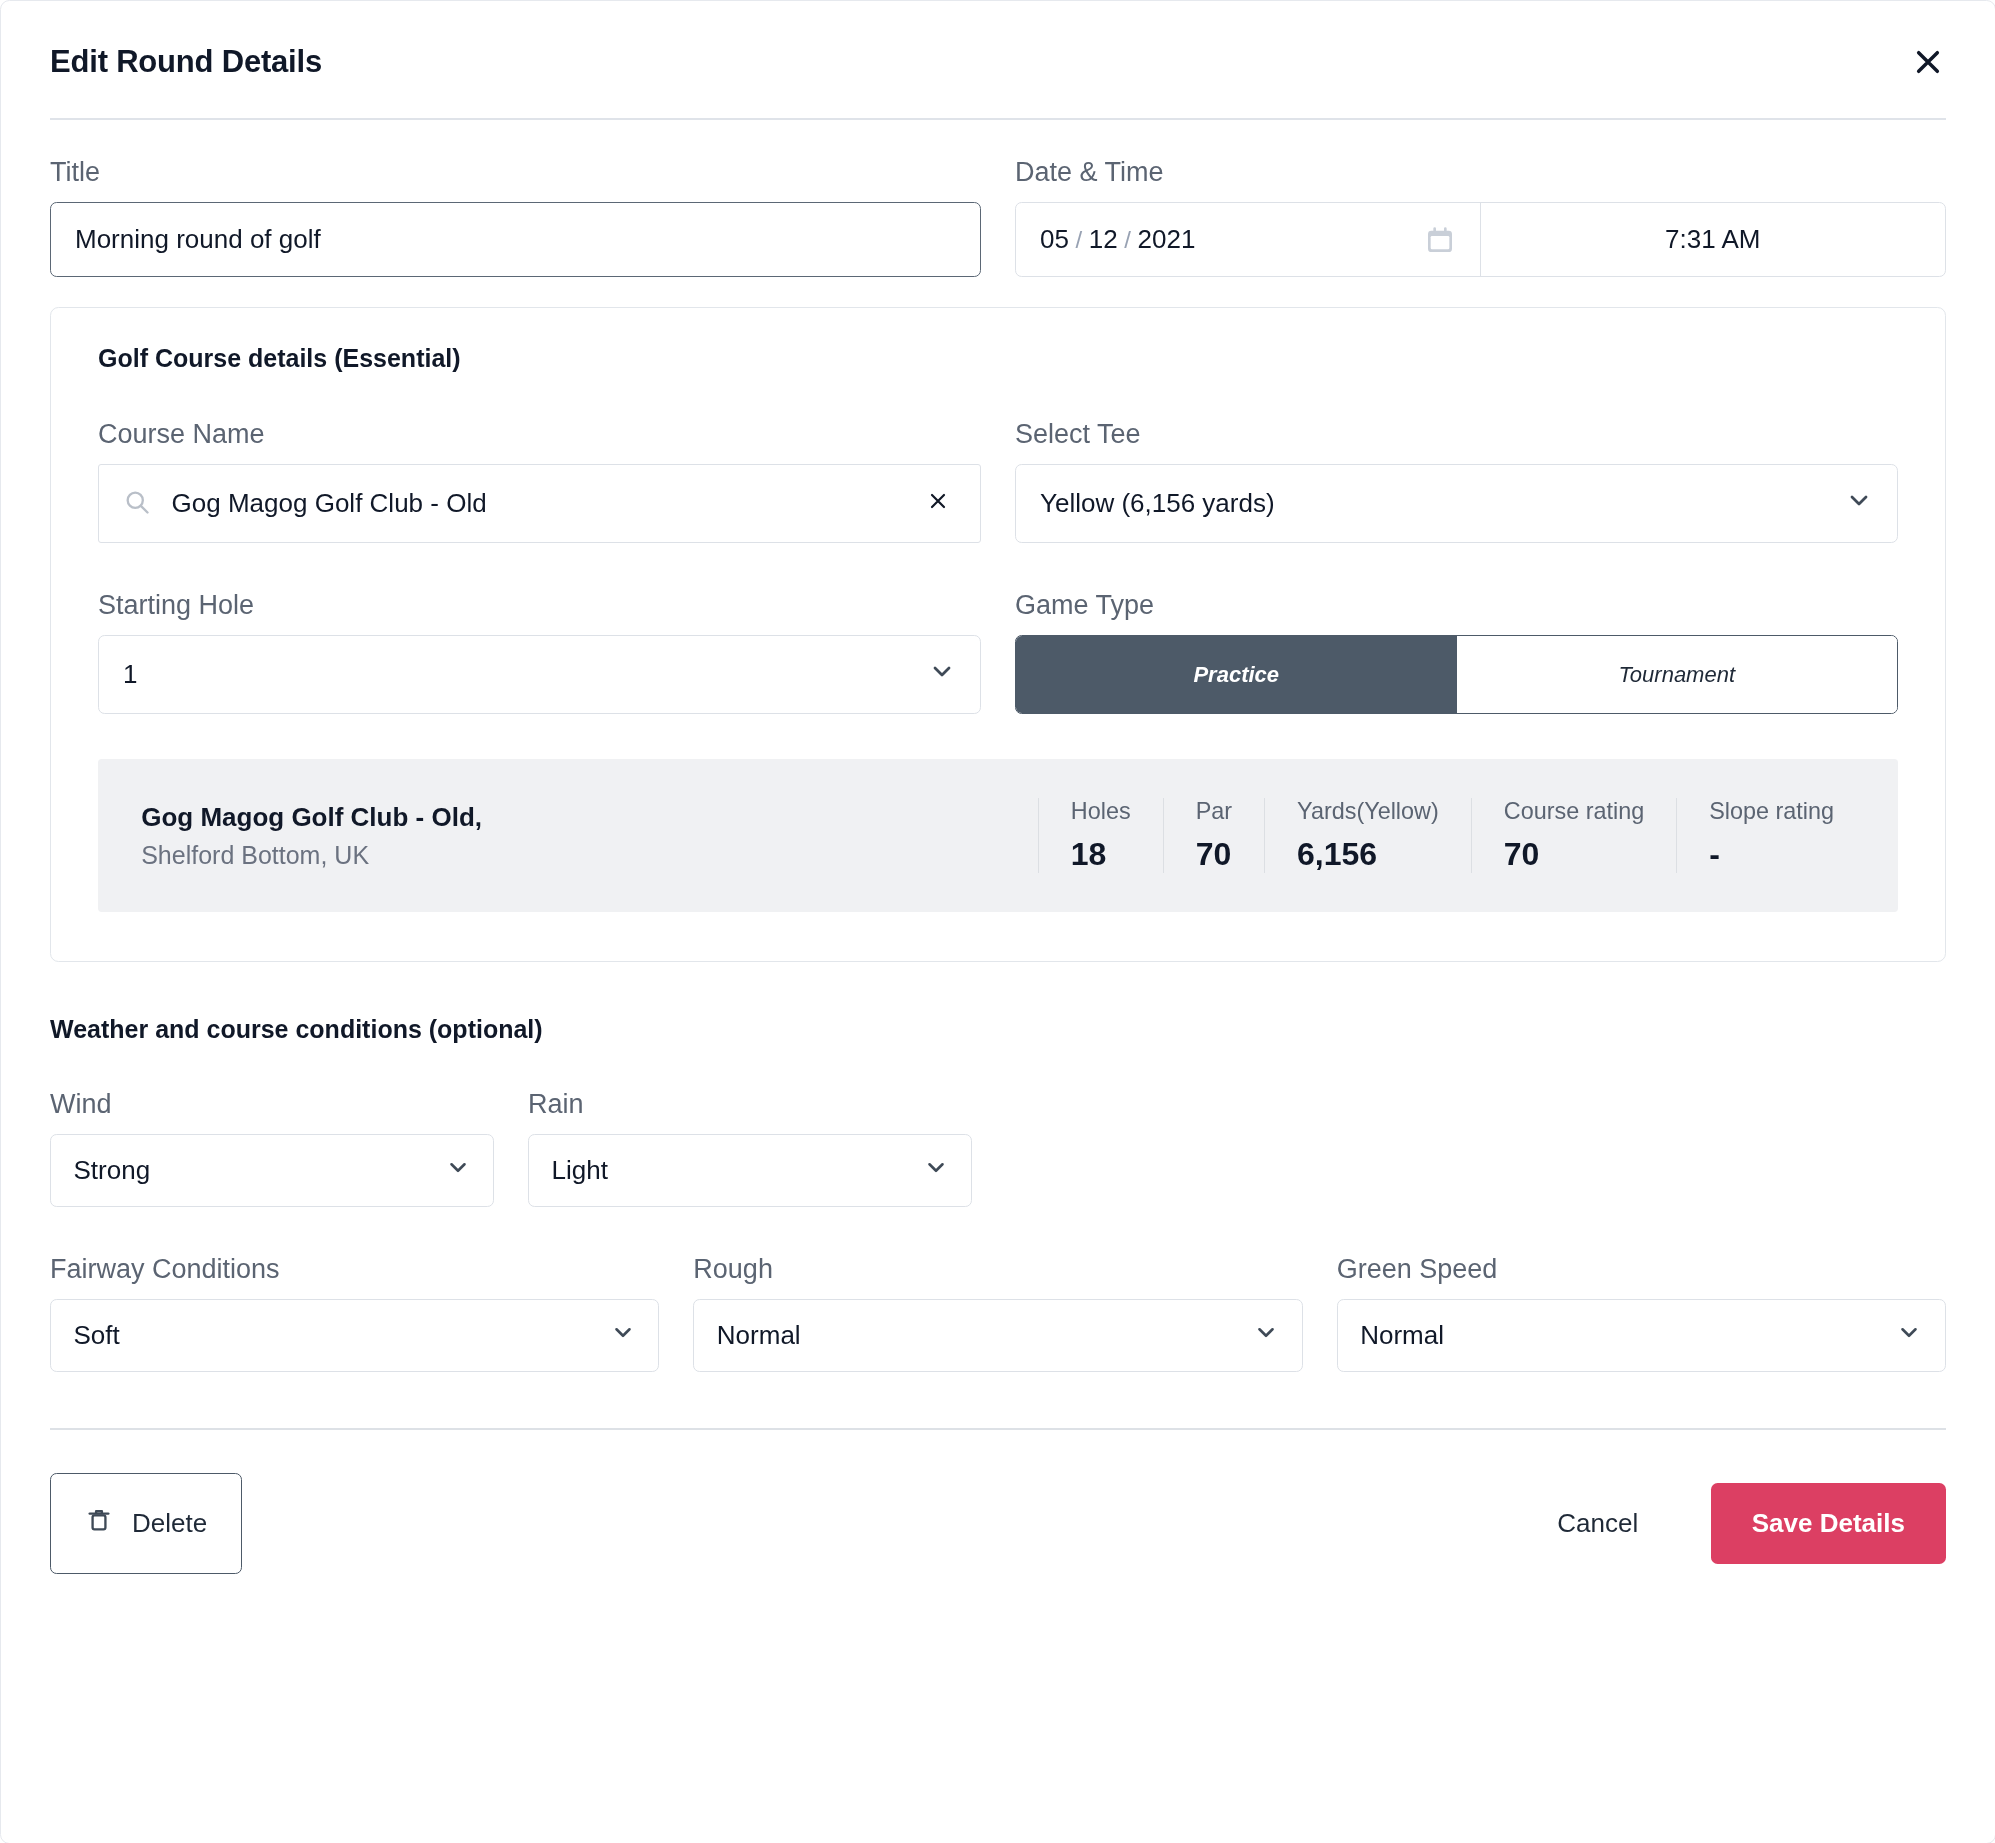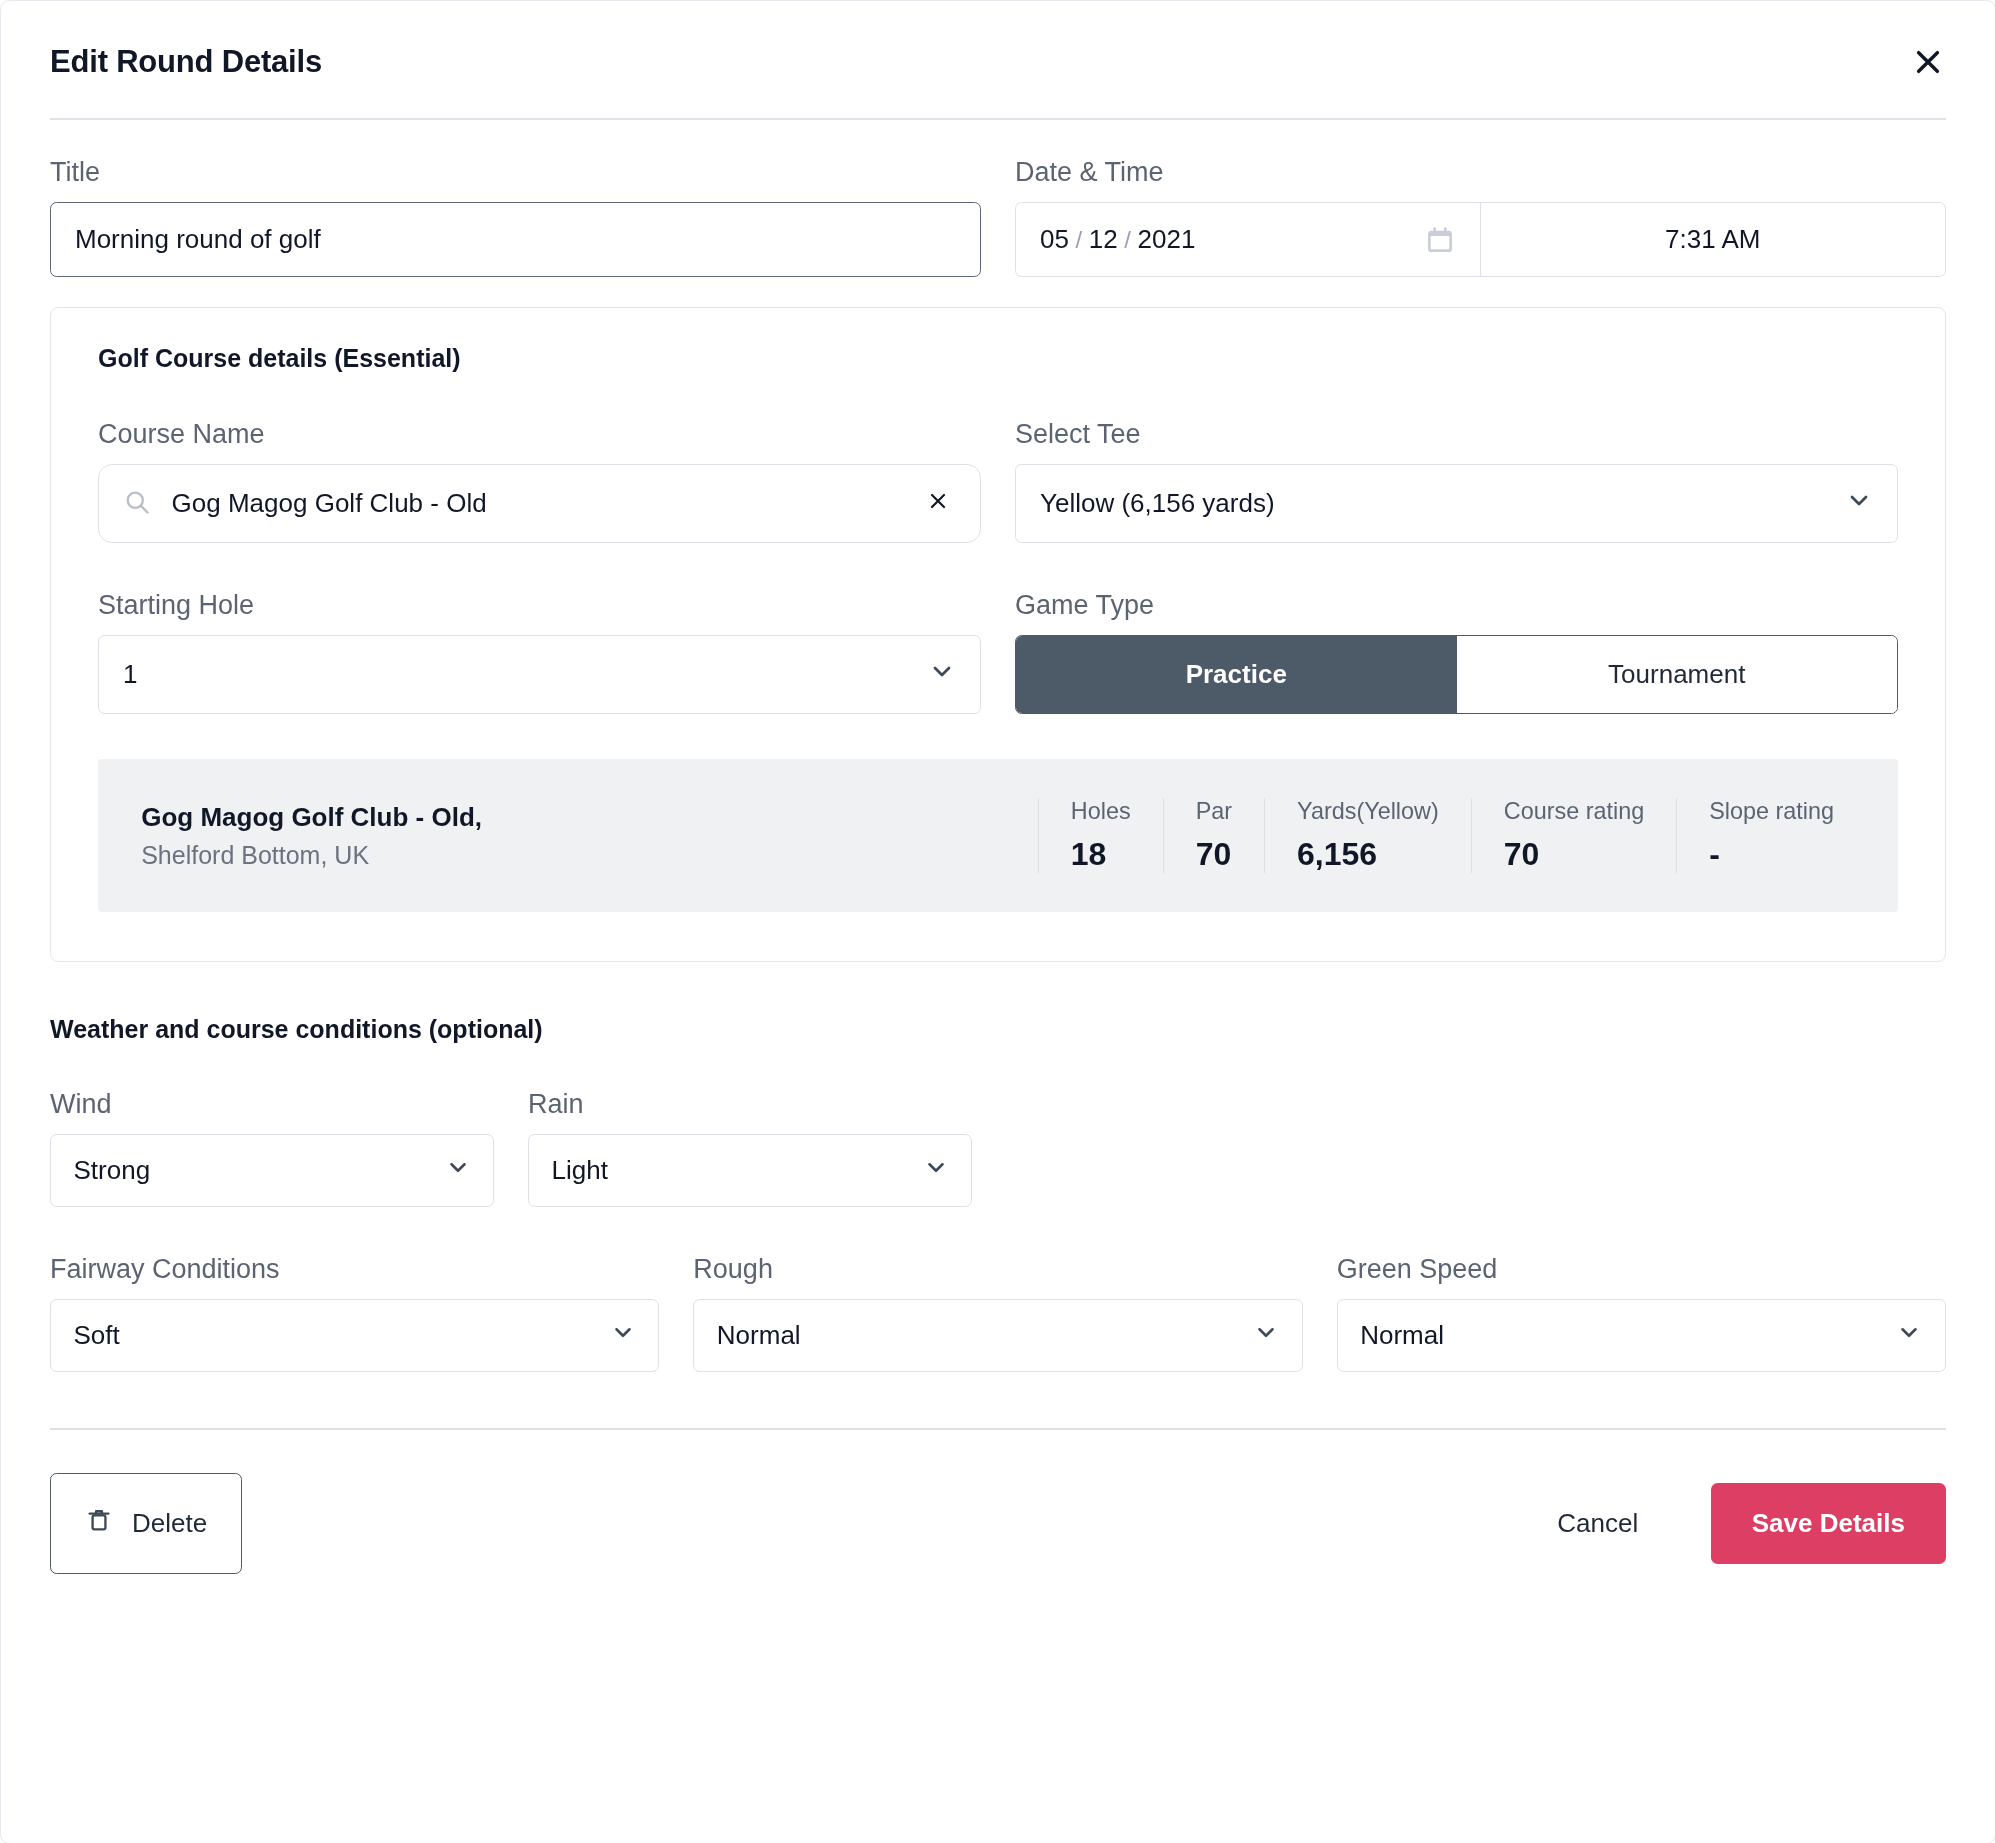--- a/index.html
+++ b/index.html
@@ -125,21 +125,21 @@
 
   .grid-2 {
     display: flex;
     gap: 34px;
   }
   .grid-2 > div { flex: 1; }
 
   .search-field {
     height: 79px;
     border: 1.9px solid #dde1e7;
-    border-radius: 14px;
+    border-radius: 3px;
     display: flex;
     align-items: center;
     padding: 0 20.6px 0 24px;
     background: #fff;
   }
   .search-field .value {
     font-size: 26px;
     color: #101828;
     margin-left: 20.6px;
     flex: 1;
@@ -176,24 +176,25 @@
     height: 79px;
     border: 1.9px solid #4d5a68;
     border-radius: 6.6px;
     overflow: hidden;
   }
   .seg {
     flex: 1;
     display: flex;
     align-items: center;
     justify-content: center;
-    font-size: 26px;
+    font-size: 22px;
     cursor: pointer;
     background: #ffffff;
     color: #1f2937;
+    font-style: italic;
   }
   .seg.active {
     background: #4d5a68;
     color: #ffffff;
     font-weight: bold;
   }
 
   
   .stats-strip {
     margin-top: 45px;

